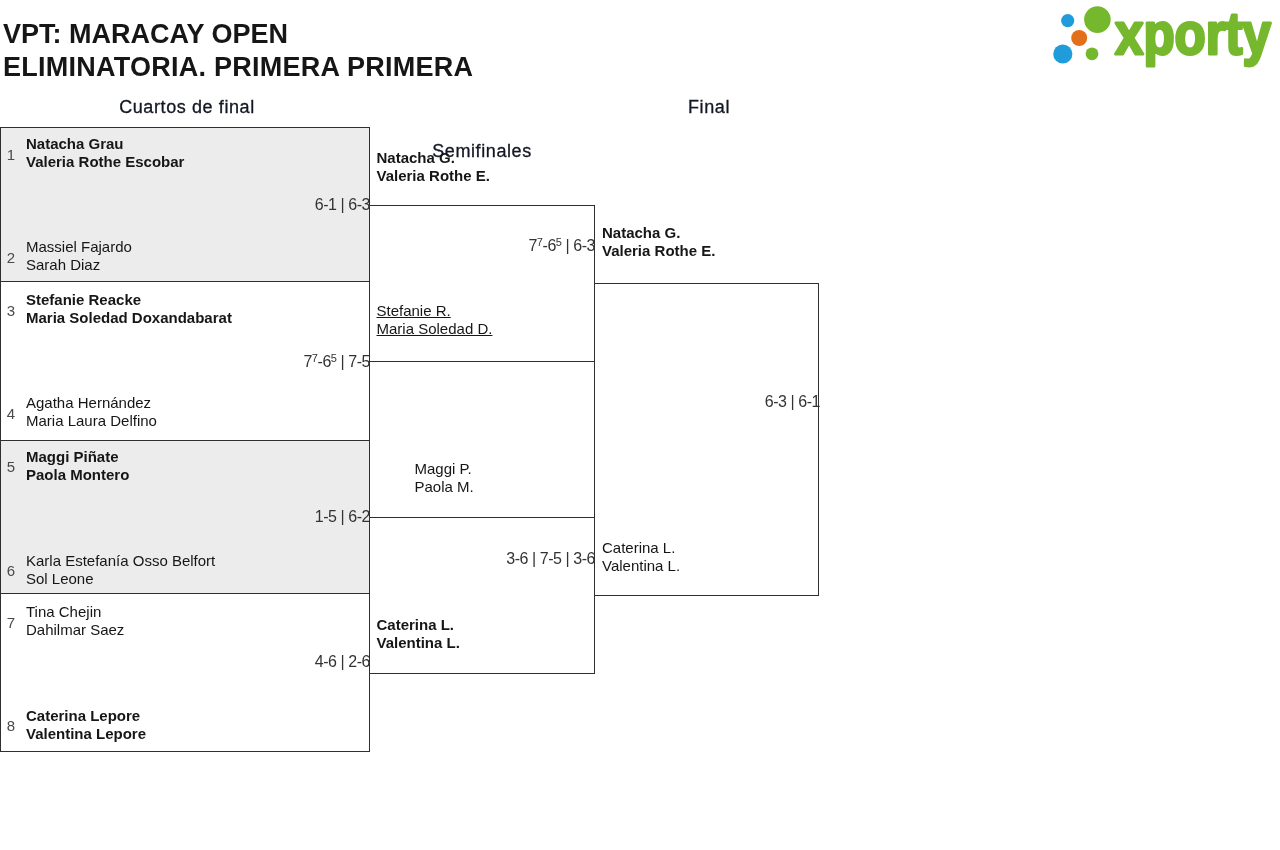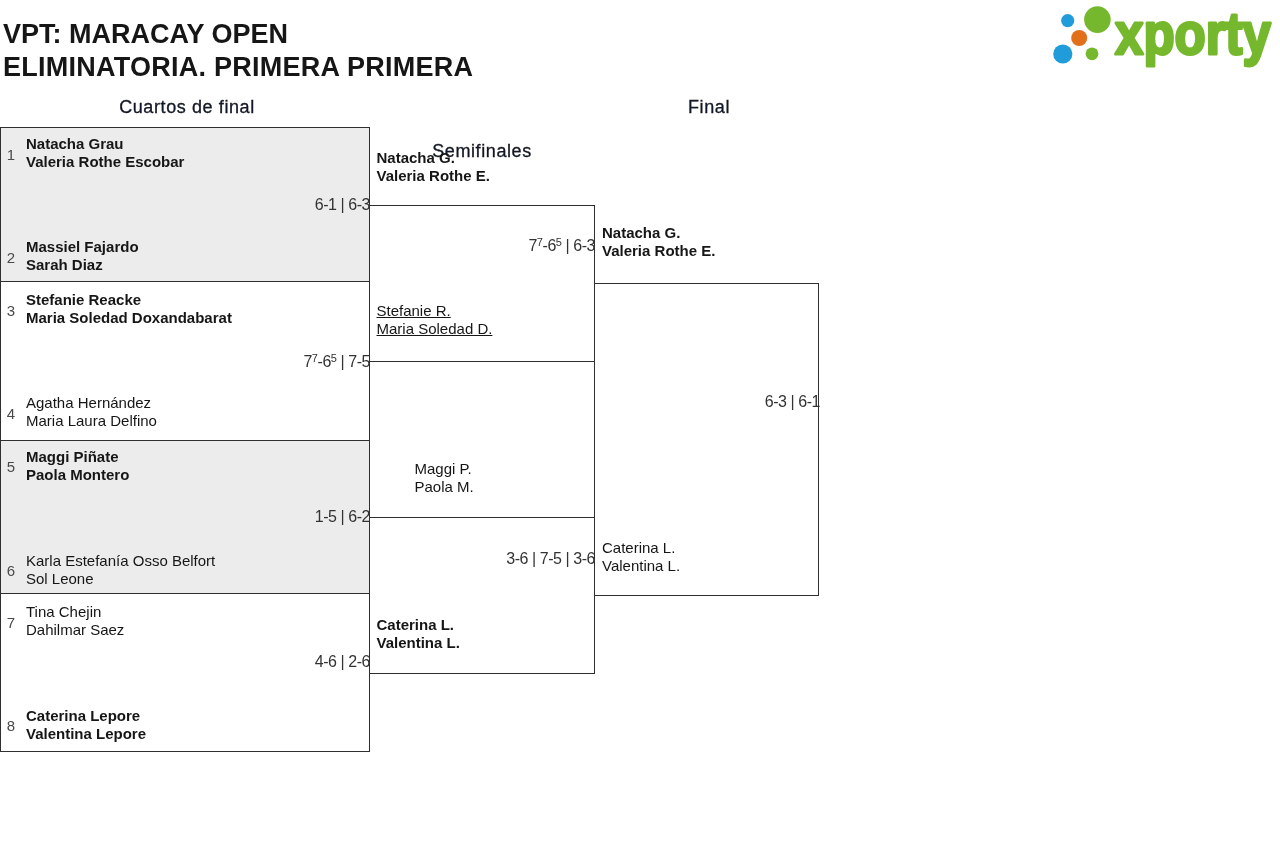--- a/index.html
+++ b/index.html
@@ -39,21 +39,21 @@
 
   <div class="box" style="left:369px;top:205px;width:226px;height:157px;"></div>
   <div class="box" style="left:369px;top:517px;width:226px;height:157px;"></div>
 
   <div class="box" style="left:594px;top:283px;width:225px;height:313px;"></div>
 
   <div class="abs num" style="left:0px;top:147px;">1</div>
   <div class="abs nm b" style="left:26px;top:134.5px;">Natacha Grau<br>Valeria Rothe Escobar</div>
   <div class="abs sc" style="left:0px;top:196.4px;width:370px;">6-1 | 6-3</div>
   <div class="abs num" style="left:0px;top:249.9px;">2</div>
-  <div class="abs nm" style="left:26px;top:238.4px;font-weight:bold;">Massiel Fajardo<br>Sarah Diaz</div>
+  <div class="abs nm" style="left:26px;top:238.4px;">Massiel Fajardo<br>Sarah Diaz</div>
 
   <div class="abs num" style="left:0px;top:302.5px;">3</div>
   <div class="abs nm b" style="left:26px;top:291px;">Stefanie Reacke<br>Maria Soledad Doxandabarat</div>
   <div class="abs sc" style="left:0px;top:353.1px;width:370px;">7<sup>7</sup>-6<sup>5</sup> | 7-5</div>
   <div class="abs num" style="left:0px;top:405.6px;">4</div>
   <div class="abs nm" style="left:26px;top:394.1px;">Agatha Hernández<br>Maria Laura Delfino</div>
 
   <div class="abs num" style="left:0px;top:459.1px;">5</div>
   <div class="abs nm b" style="left:26px;top:447.6px;">Maggi Piñate<br>Paola Montero</div>
   <div class="abs sc" style="left:0px;top:507.5px;width:370px;">1-5 | 6-2</div>

